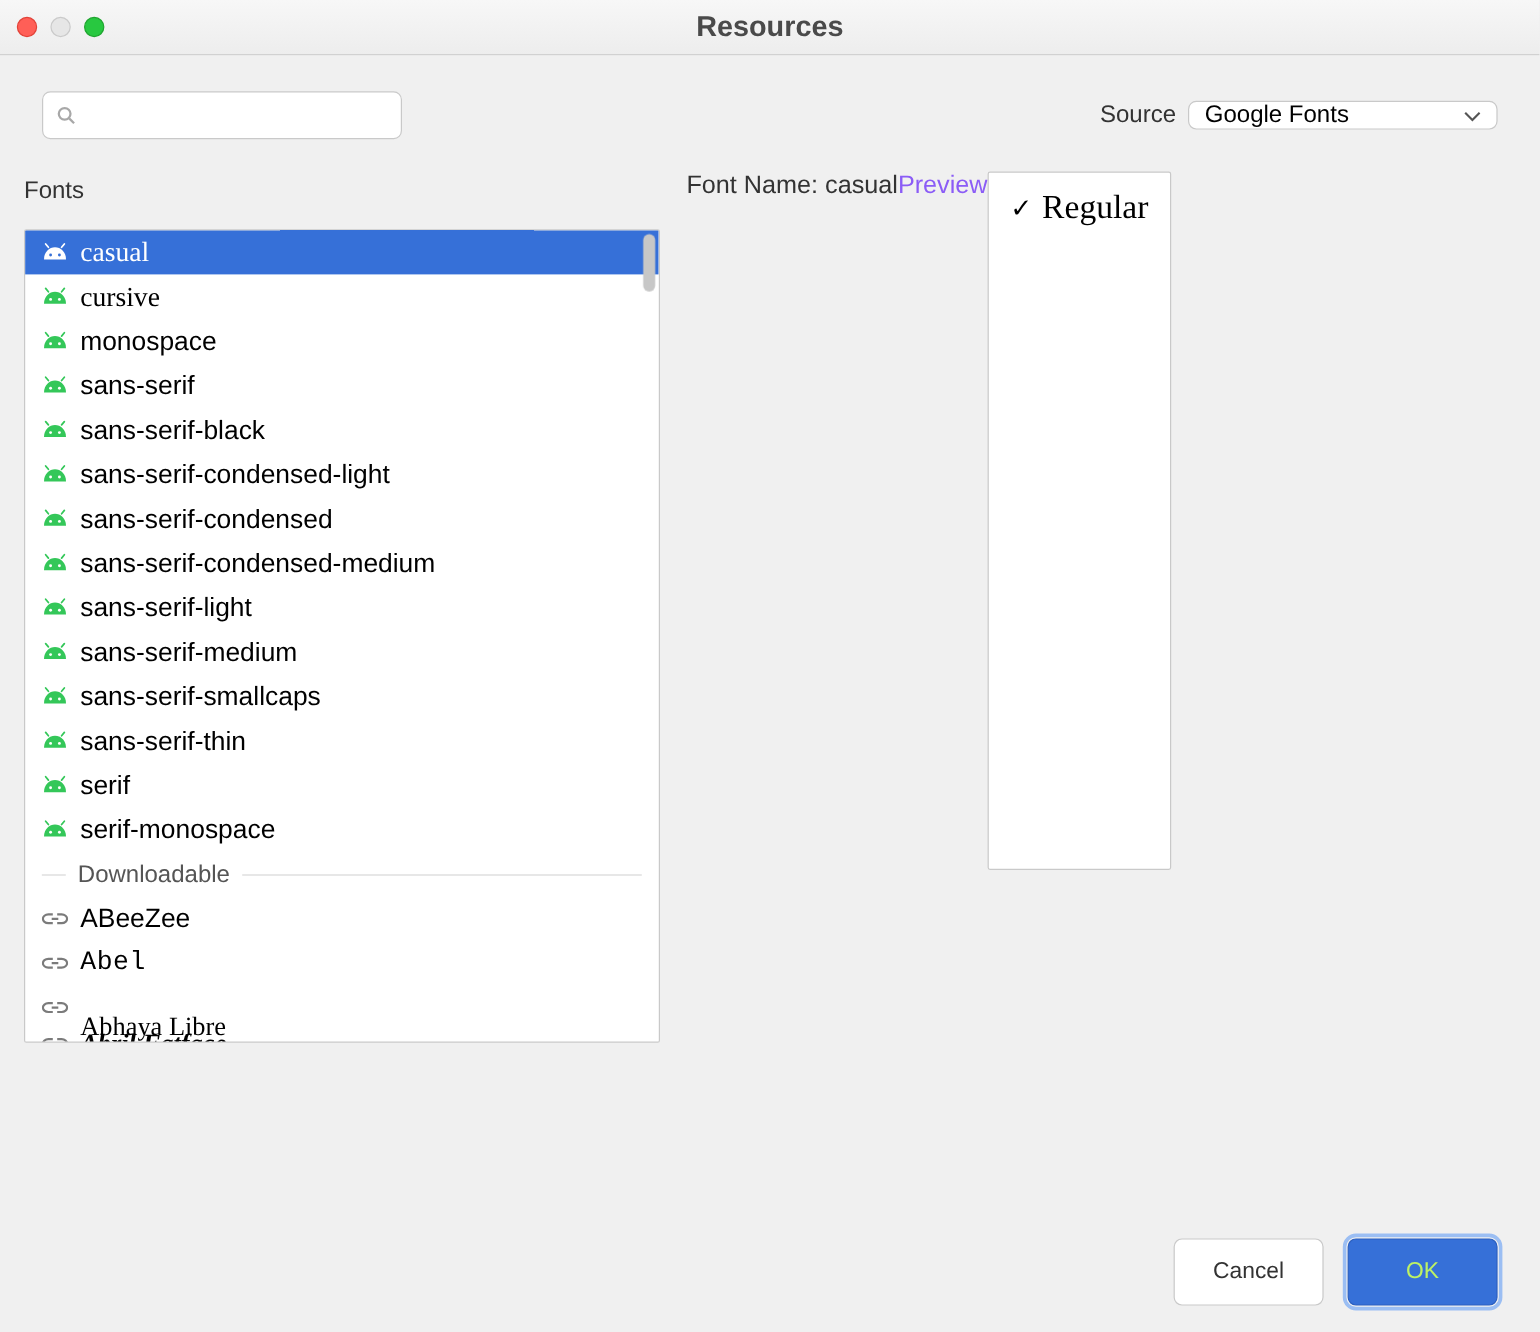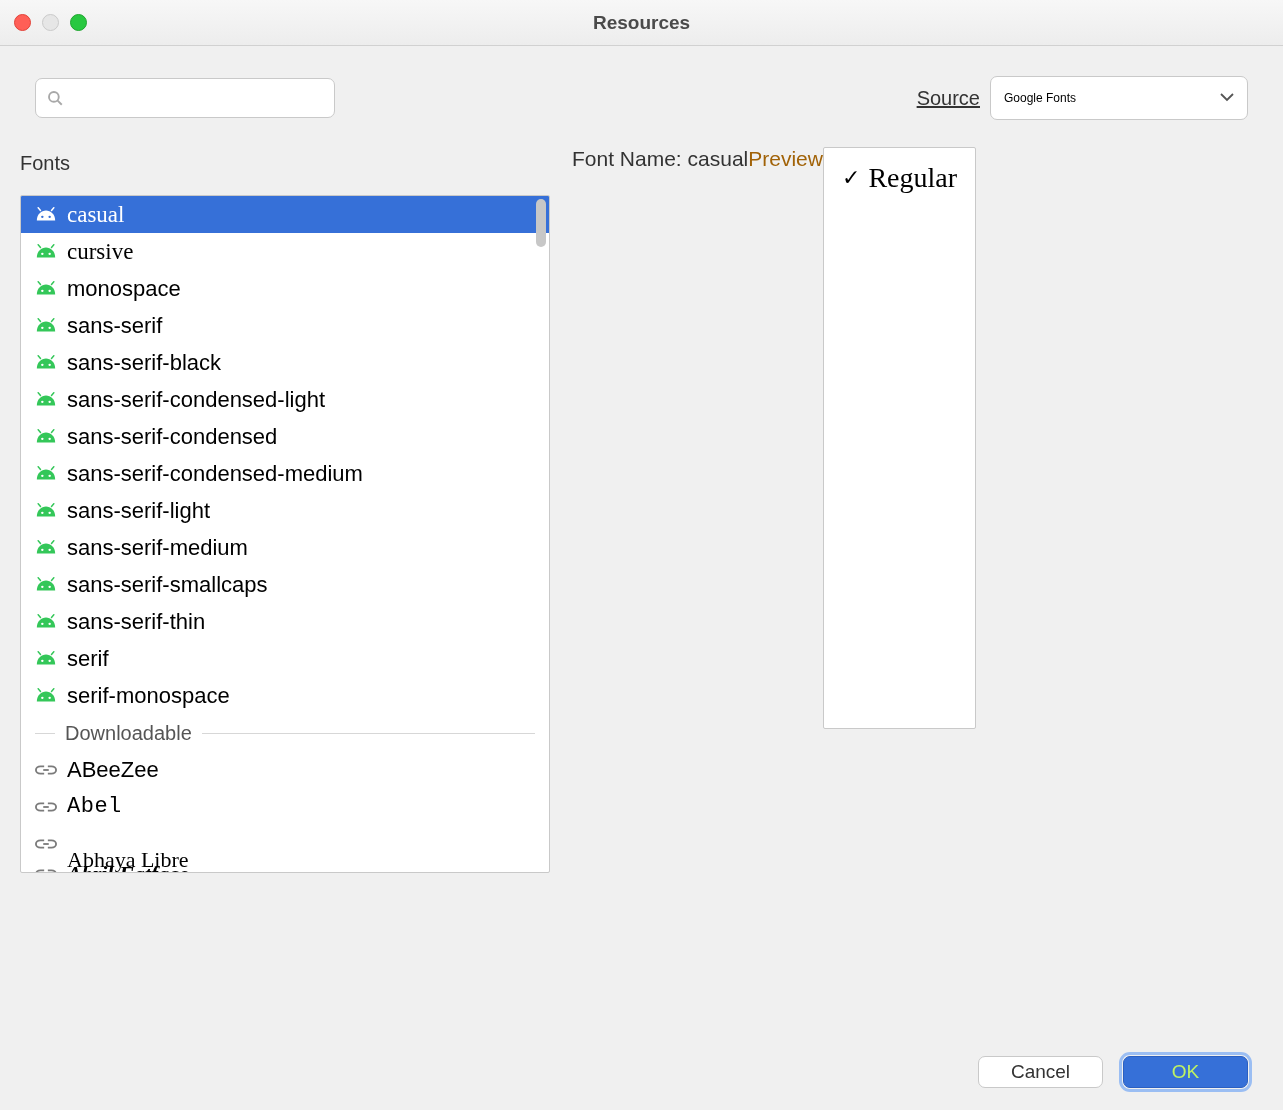--- a/index.html
+++ b/index.html
@@ -33,21 +33,21 @@
       height: 17px;
       border-radius: 50%;
     }
     .dot-close { background: #ff5f57; border: 1px solid #e24238; }
     .dot-min { background: #e6e6e6; border: 1px solid #cacaca; }
     .dot-max { background: #28c840; border: 1px solid #1fa52f; }
     .title {
       position: absolute;
       left: 50%;
       transform: translateX(-50%);
-      font-size: 19px;
+      font-size: 24px;
       font-weight: 600;
       color: #4a4a4a;
     }
     .toolbar {
       padding: 30px 35px 18px 35px;
       display: flex;
       align-items: center;
       justify-content: space-between;
     }
     .search-wrap {
@@ -74,33 +74,32 @@
       background: transparent;
     }
     .source-group {
       display: flex;
       align-items: center;
       gap: 10px;
     }
     .source-label {
       font-size: 20px;
       color: #333;
-      text-decoration: underline;
     }
     .source-select {
       background: #fff;
       border: 1px solid #c9c9c9;
       border-radius: 7px;
-      height: 44px;
+      height: 24px;
       width: 258px;
       display: flex;
       align-items: center;
       justify-content: space-between;
       padding: 0 13px;
-      font-size: 12px;
+      font-size: 20px;
       cursor: pointer;
     }
     .chevron-down {
       display: inline-block;
     }
     .content {
       display: flex;
       padding: 0 35px 0 20px;
       gap: 22px;
     }
@@ -188,21 +187,21 @@
       display: flex;
       padding-top: 9px;
     }
     .font-name-row {
       font-size: 21px;
       color: #333;
       margin-bottom: 30px;
     }
     .preview-label {
       font-size: 21px;
-      color: #a16207;
+      color: #8b5cf6;
       margin-bottom: 18px;
     }
     .preview-box {
       border: 1px solid #c9c9c9;
       background: #fff;
       height: 582px;
       padding: 14px 18px;
       border-radius: 2px;
     }
     .preview-variant {
@@ -220,21 +219,21 @@
       position: absolute;
       bottom: 0;
       left: 0;
       right: 0;
       padding: 22px 35px;
       display: flex;
       justify-content: flex-end;
       gap: 20px;
     }
     .btn {
-      height: 32px;
+      height: 56px;
       min-width: 125px;
       border-radius: 7px;
       font-size: 19px;
       cursor: pointer;
       display: flex;
       align-items: center;
       justify-content: center;
     }
     .btn-cancel {
       background: #fff;

